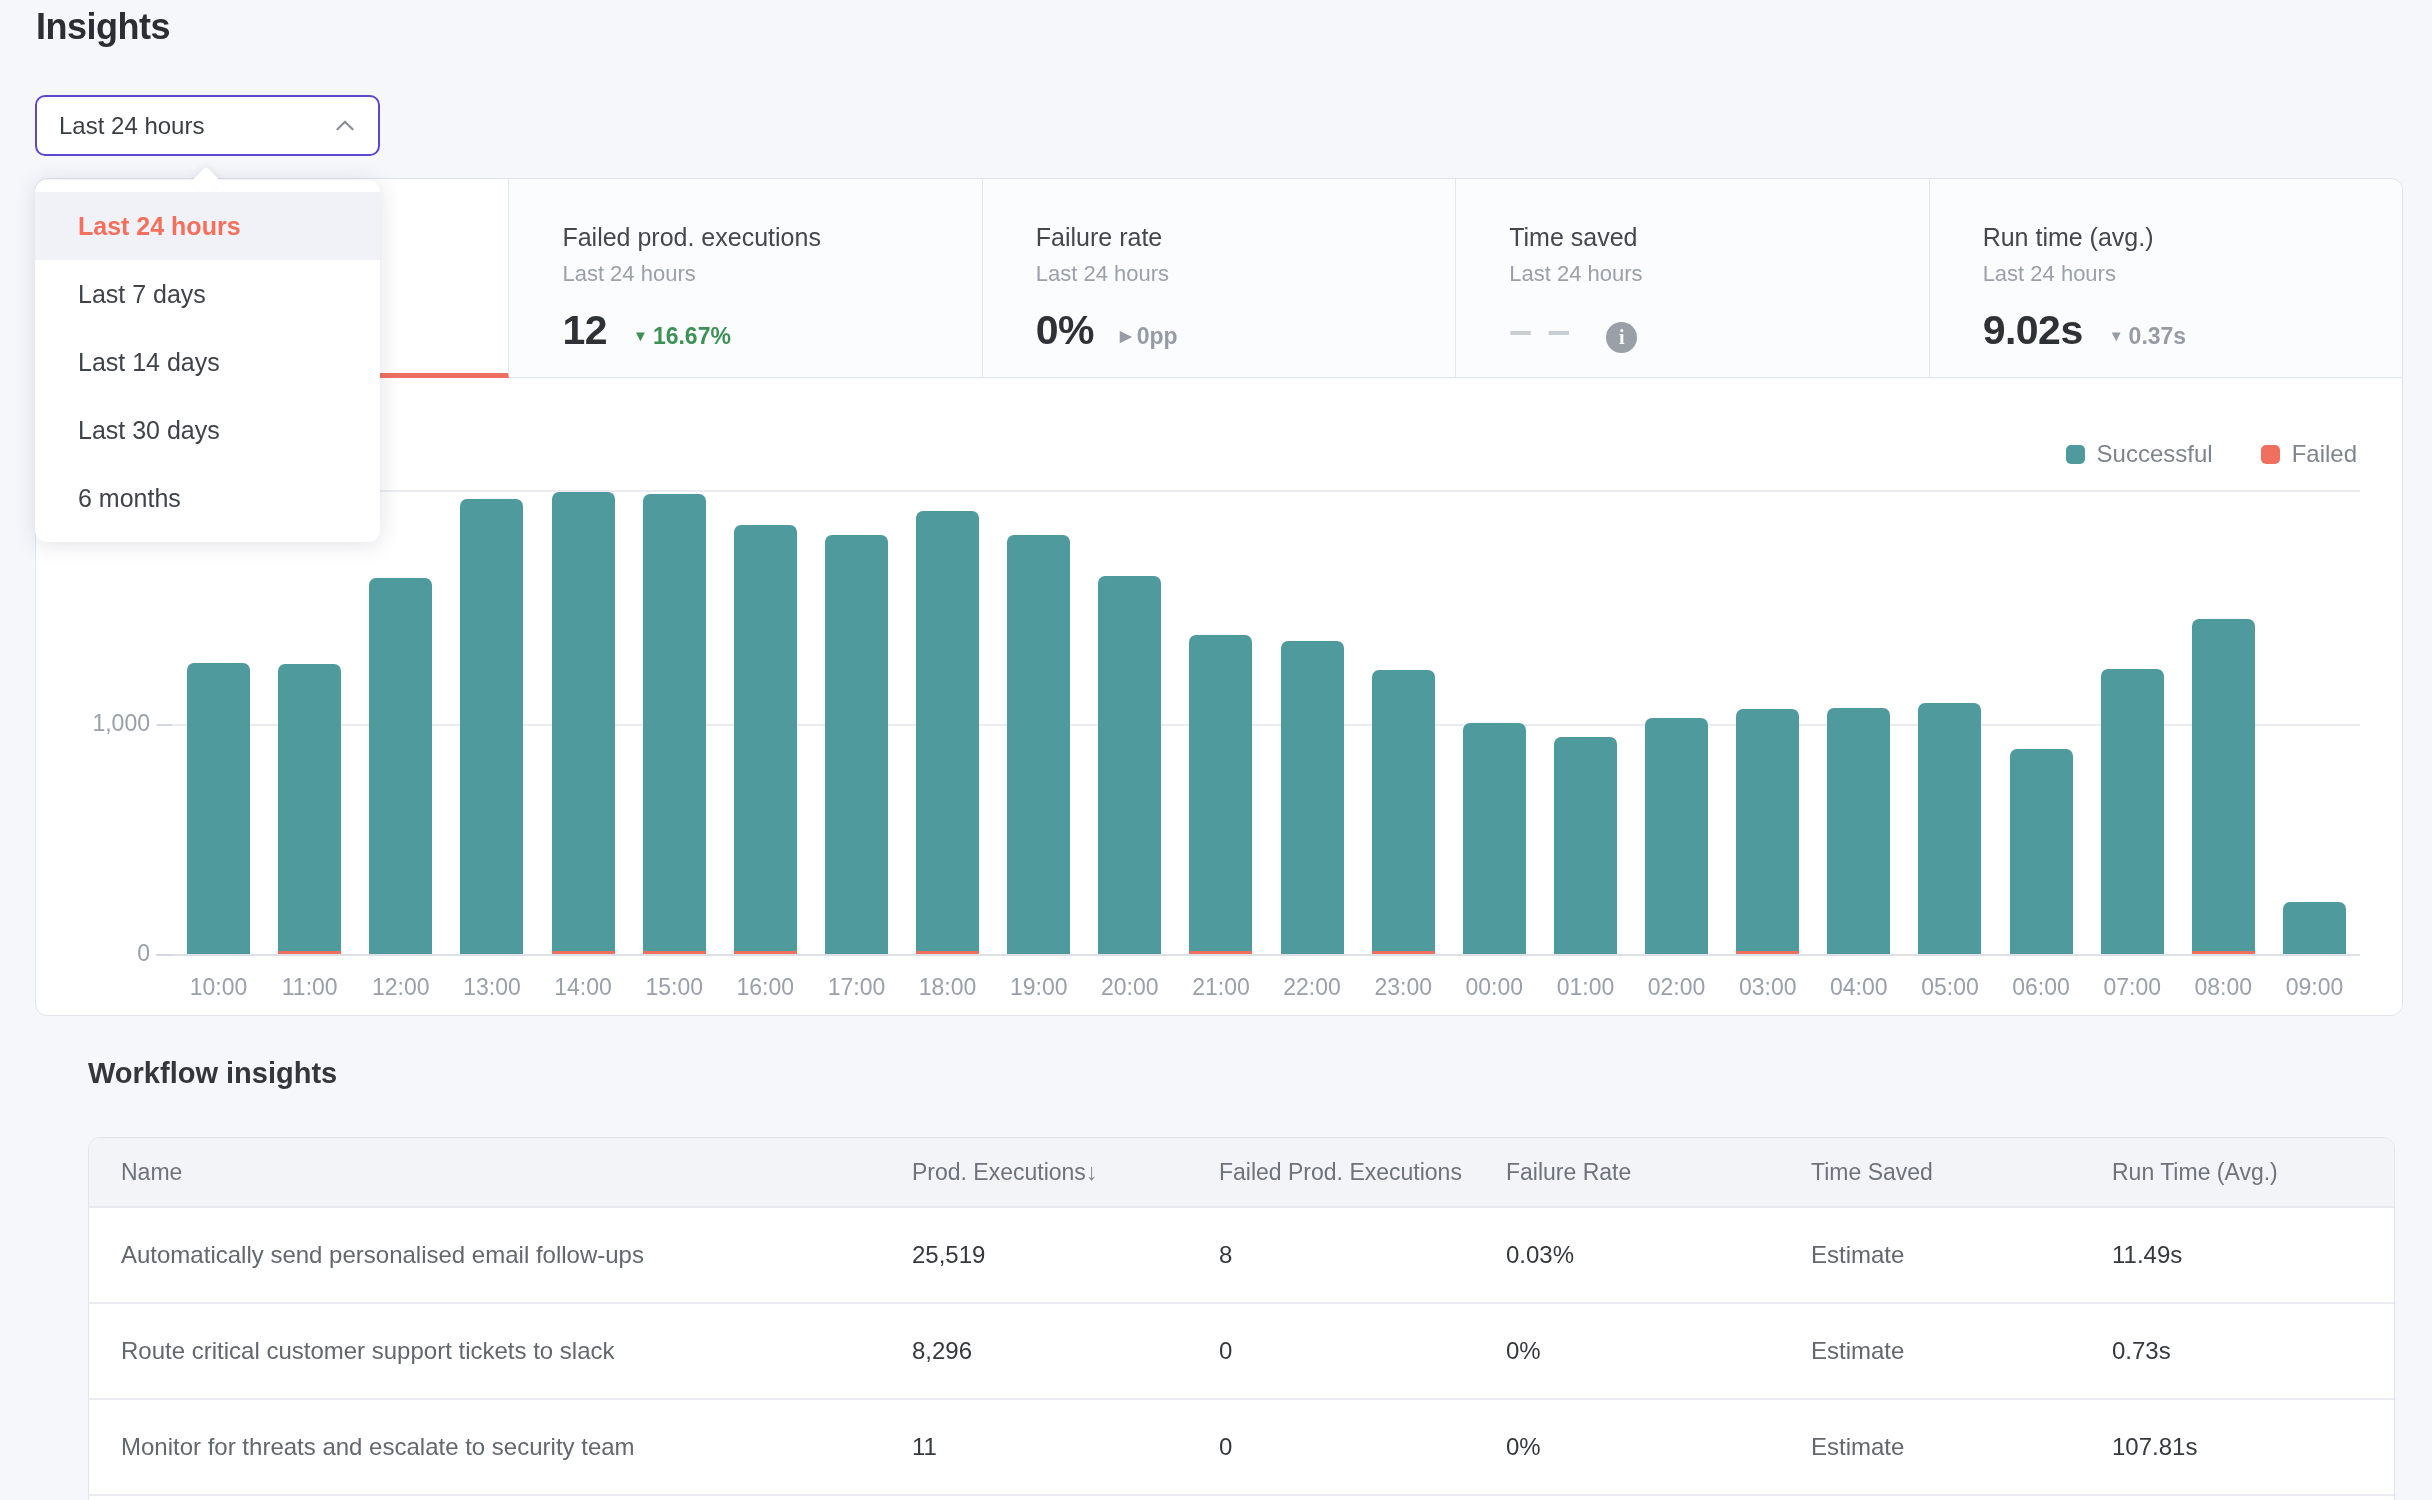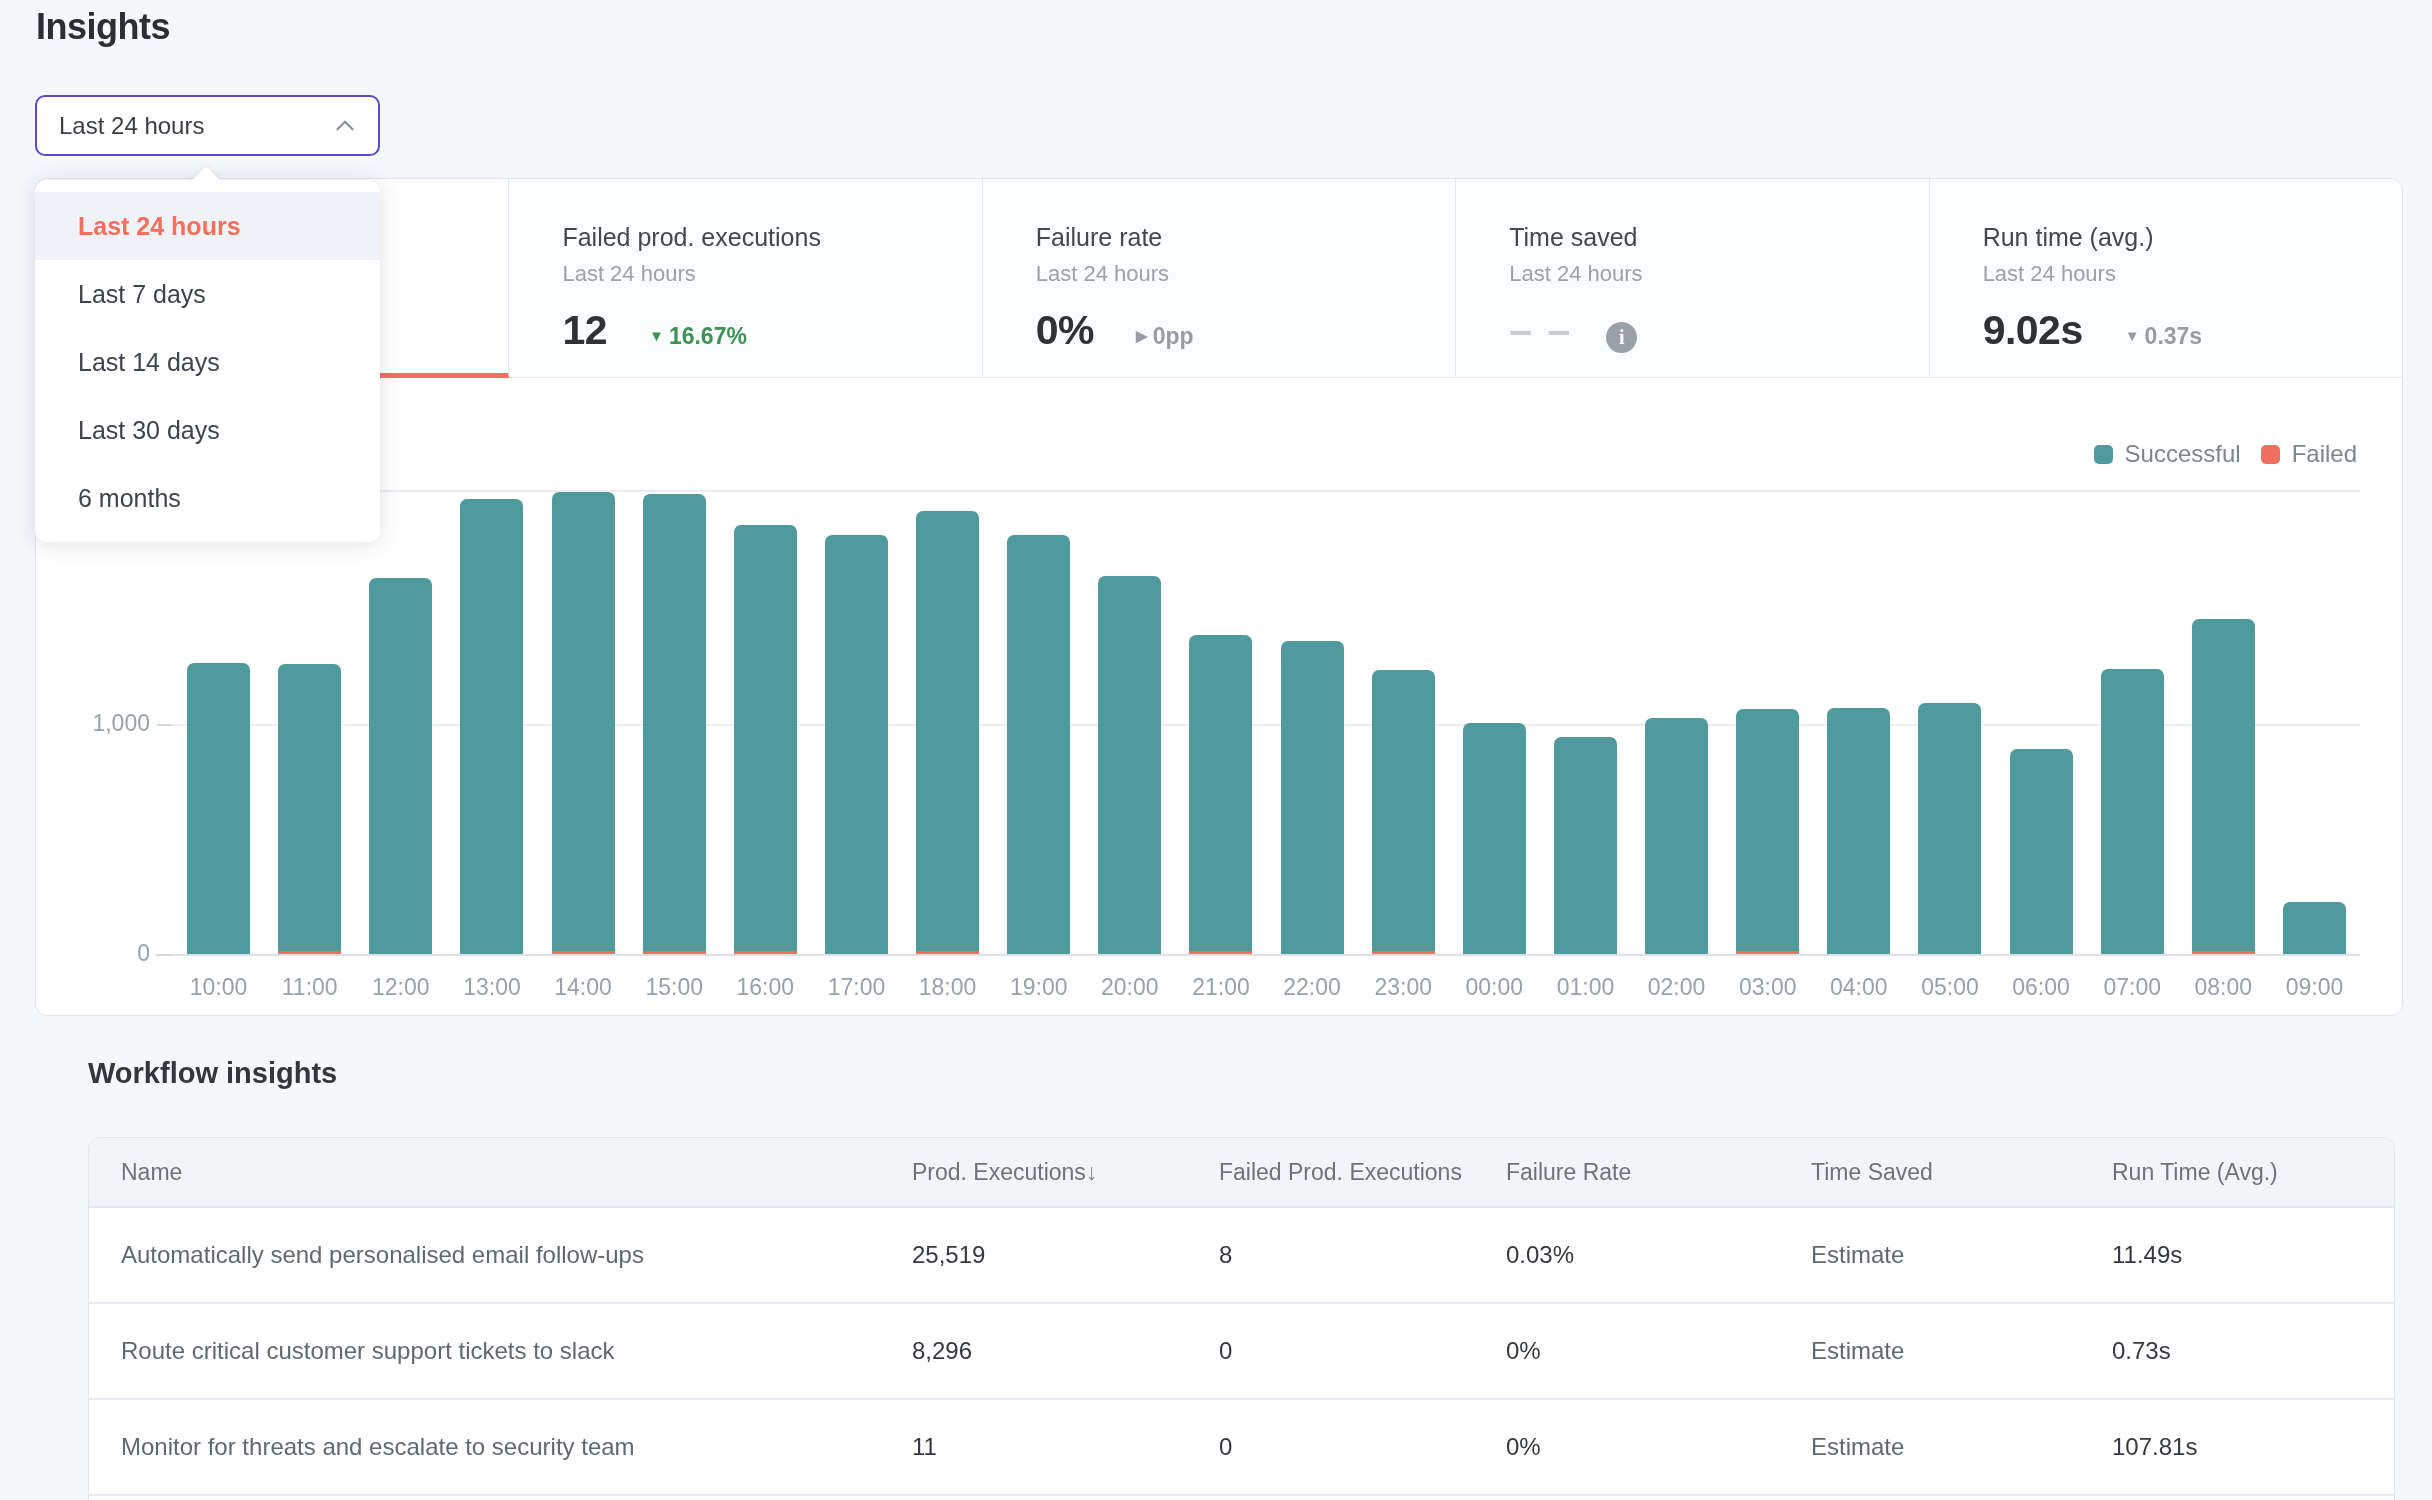--- a/index.html
+++ b/index.html
@@ -48,34 +48,34 @@
     padding:44px 0 0 53px; cursor:pointer;
   }
   .tab:first-child { border-top-left-radius:12px; }
   .tab:last-child  { border-right:none; border-top-right-radius:12px; }
   .tab.selected { background:#fff; border-bottom:5px solid #f0705f; }
   .tab .t-title { font-size:25px; color:#44474d; font-weight:500; }
   .tab .t-sub   { font-size:22px; color:#9ba0a9; margin-top:9px; }
   .tab .t-valrow { margin-top:20px; display:flex; align-items:baseline; }
   .tab .t-value { font-size:41px; font-weight:700; color:#2e3135; letter-spacing:-0.5px; }
   .tab .t-value.dim { color:#c8ccd3; letter-spacing:2px; }
-  .delta { margin-left:42px; font-size:23px; font-weight:700; }
+  .delta { margin-left:26px; font-size:23px; font-weight:700; }
   .delta .tri { font-size:15px; vertical-align:3px; margin-right:5px; }
   .delta.green { color:#3e9155; }
   .delta.gray  { color:#979ca4; }
   .info-icon {
     display:inline-block; width:31px; height:31px; border-radius:50%;
     background:#9aa0a8; color:#fff; font-size:20px; font-weight:700;
     text-align:center; line-height:31px; margin-left:34px; vertical-align:6px; cursor:pointer;
     font-family:"Liberation Serif", serif;
   }
 
   
   .chart { position:relative; height:637px; }
-  .legend { position:absolute; top:62px; right:45px; display:flex; align-items:center; gap:20px; }
+  .legend { position:absolute; top:62px; right:45px; display:flex; align-items:center; gap:48px; }
   .legend .litem { display:flex; align-items:center; gap:12px; cursor:pointer; }
   .legend .swatch { width:19px; height:19px; border-radius:5px; }
   .legend .llabel { font-size:24px; color:#7f858e; }
   .gridline { position:absolute; left:120px; right:42px; height:2px; background:#eaecf2; }
   .gridline.zero { background:#dde0e7; }
   .tickstub { position:absolute; left:121px; width:15px; height:2px; background:#d4d7df; }
   .ytick { position:absolute; left:0; width:114px; text-align:right; font-size:23px; color:#9aa0a9; }
   .bars { position:absolute; left:137px; right:42px; top:0; height:576px; display:flex; align-items:flex-end; }
   .slot { flex:1; display:flex; justify-content:center; }
   .bar { width:63px; border-radius:7px 7px 0 0; position:relative; }

